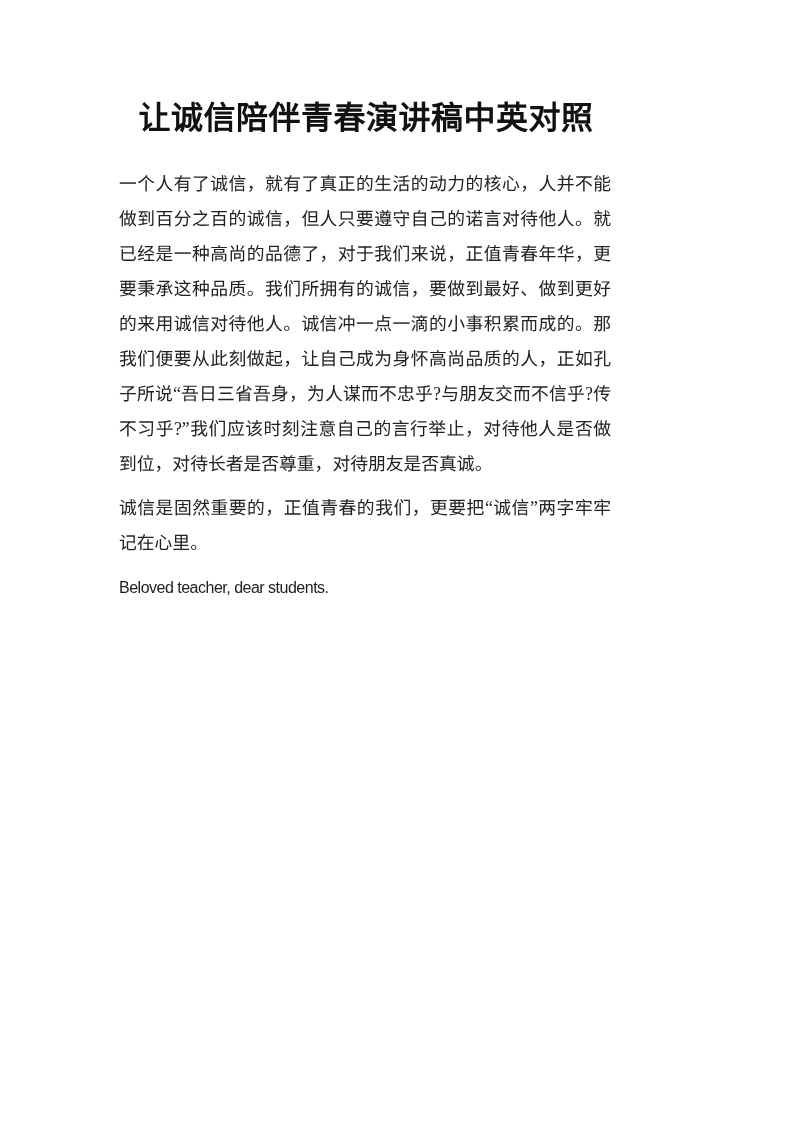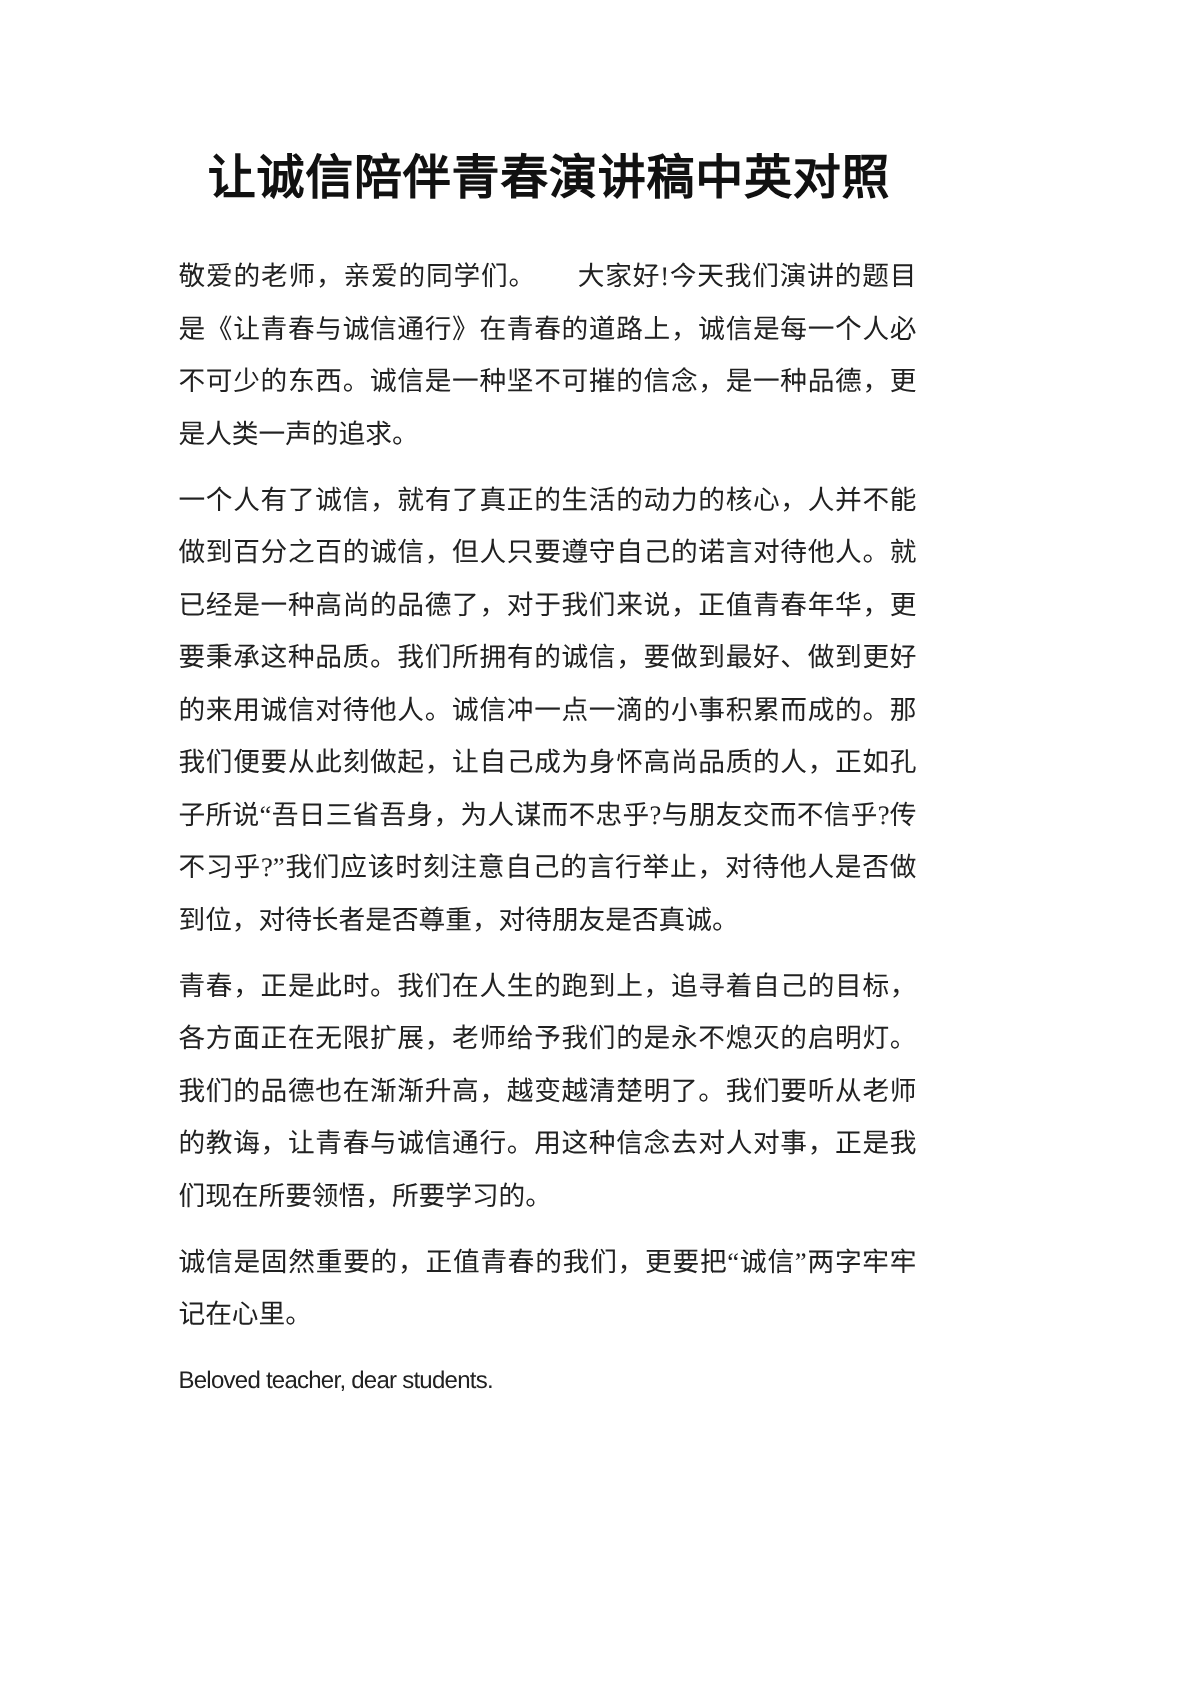--- a/index.html
+++ b/index.html
@@ -50,25 +50,23 @@
     text-align:left;
   }
 </style>
 </head>
 <body>
 
 <div class="doc-page">
   <h1 class="doc-title">让诚信陪伴青春演讲稿中英对照</h1>
 
   <div class="doc-body">
-    <p class="para zh" lang="zh-CN">敬爱的老师，亲爱的同学们。　　大家好!今天我们演讲的题目是《让青春与诚信通行》在青春的道路上，诚信是每一个人必不可少的东西。诚信是一种坚不可摧的信念，是一种品德，更是人类一声的追求。</p>
 
     <p class="para zh" lang="zh-CN">一个人有了诚信，就有了真正的生活的动力的核心，人并不能做到百分之百的诚信，但人只要遵守自己的诺言对待他人。就已经是一种高尚的品德了，对于我们来说，正值青春年华，更要秉承这种品质。我们所拥有的诚信，要做到最好、做到更好的来用诚信对待他人。诚信冲一点一滴的小事积累而成的。那我们便要从此刻做起，让自己成为身怀高尚品质的人，正如孔子所说“吾日三省吾身，为人谋而不忠乎?与朋友交而不信乎?传不习乎?”我们应该时刻注意自己的言行举止，对待他人是否做到位，对待长者是否尊重，对待朋友是否真诚。</p>
 
-    <p class="para zh" lang="zh-CN">青春，正是此时。我们在人生的跑到上，追寻着自己的目标，各方面正在无限扩展，老师给予我们的是永不熄灭的启明灯。我们的品德也在渐渐升高，越变越清楚明了。我们要听从老师的教诲，让青春与诚信通行。用这种信念去对人对事，正是我们现在所要领悟，所要学习的。</p>
 
 
     <p class="para zh" lang="zh-CN">诚信是固然重要的，正值青春的我们，更要把“诚信”两字牢牢记在心里。</p>
 
 
     <p class="para en" lang="en">Beloved teacher, dear students.</p>
   </div>
 </div>
 
 </body></html>

